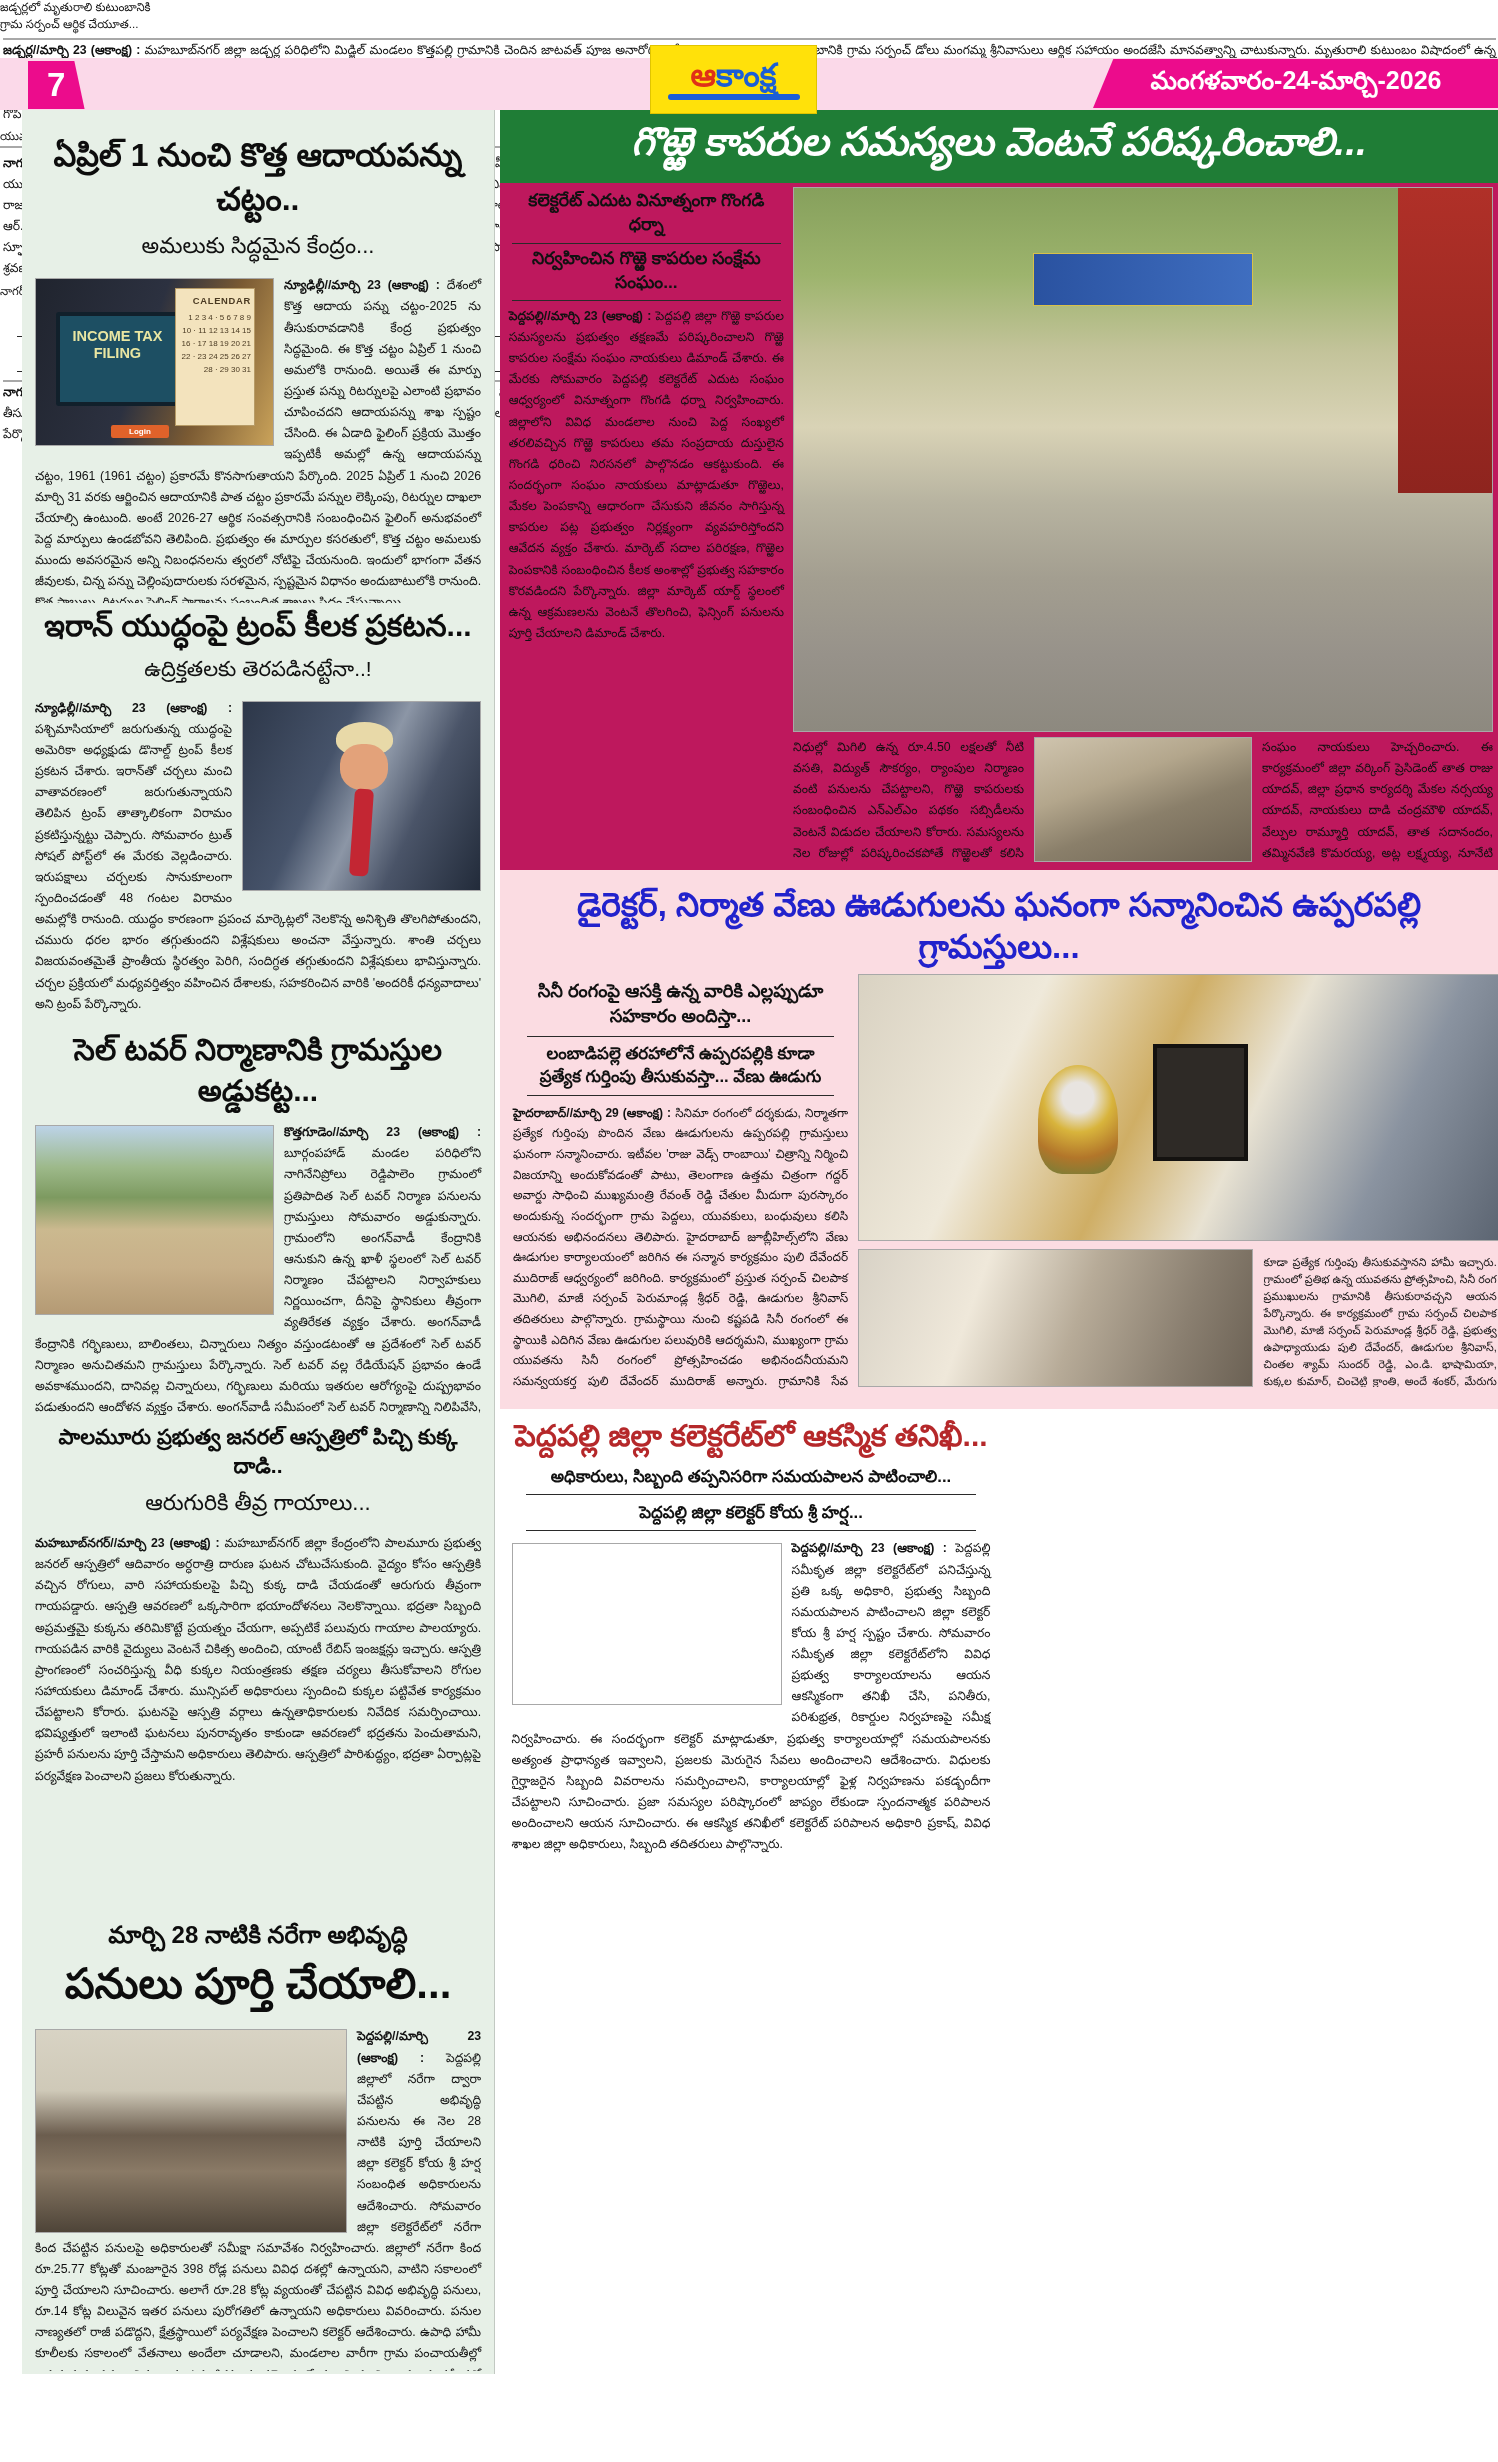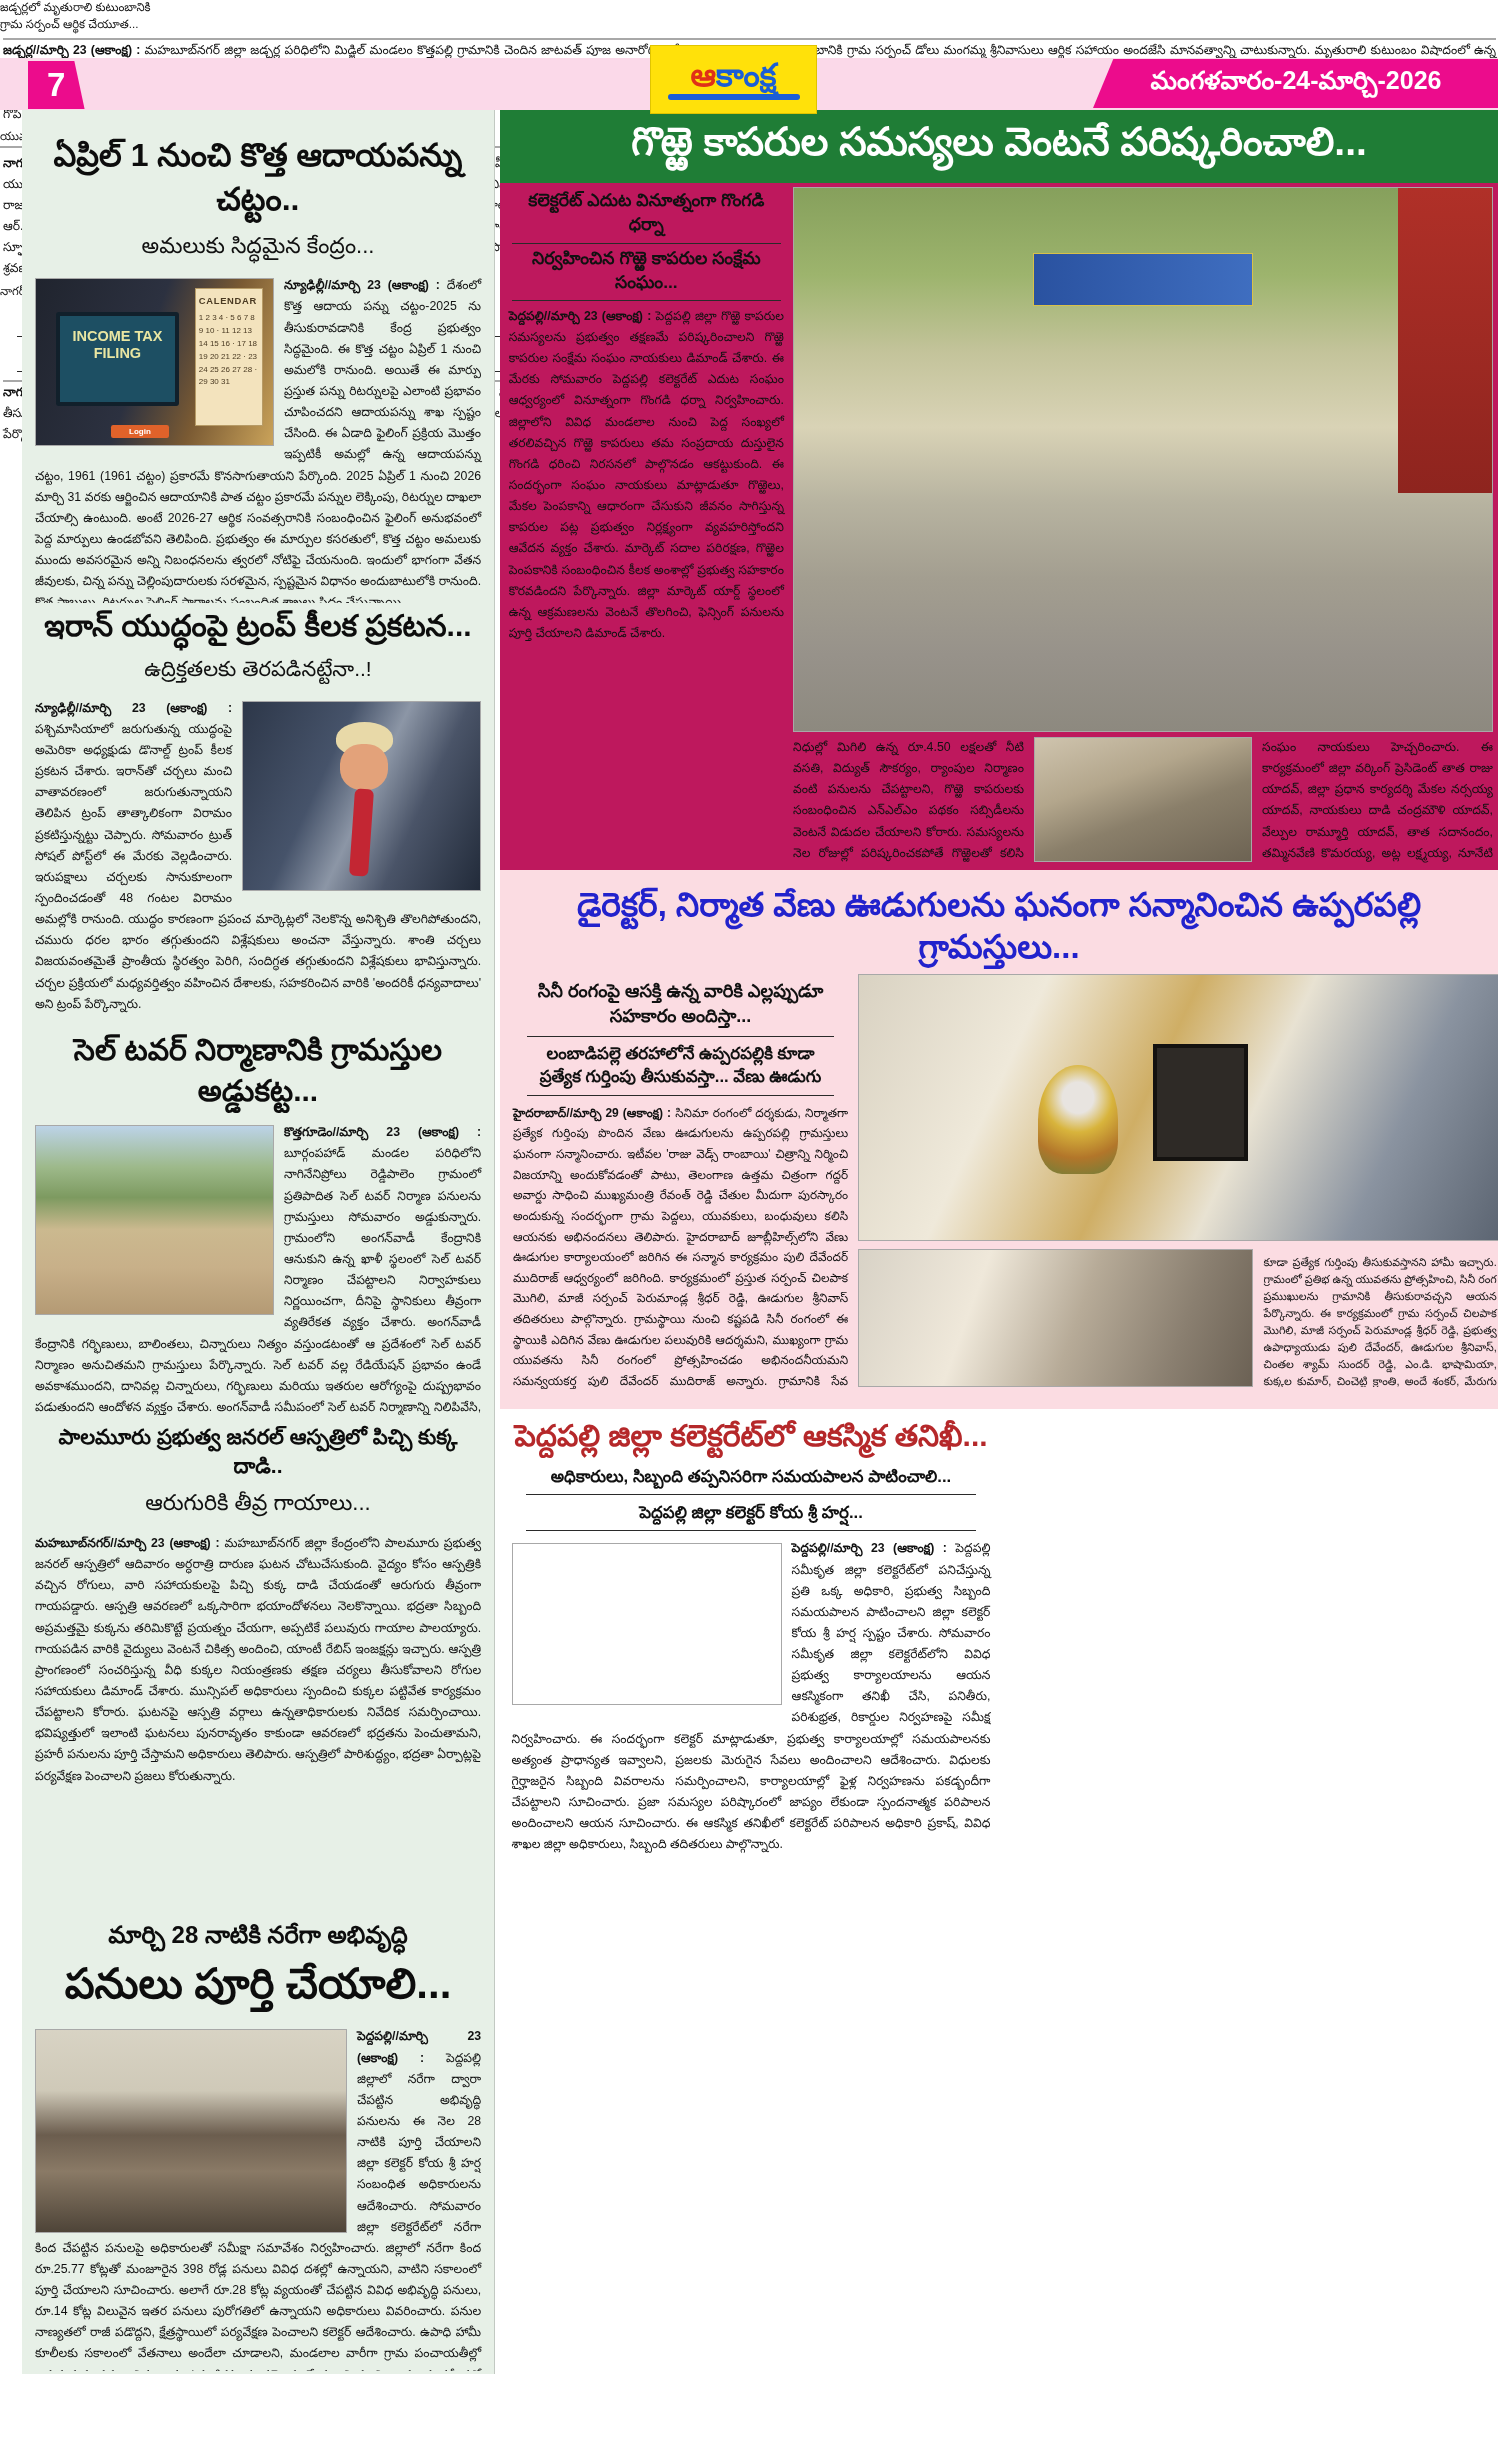--- a/index.html
+++ b/index.html
@@ -30,34 +30,34 @@
 
   
   #leftcol{position:absolute;left:22px;top:110px;width:473px;height:2264px;background:#e7f0e7;
            border-right:1.5px solid #c2c9c2;box-sizing:border-box;padding:20px 10px;}
   .lart{overflow:hidden;}
   .ph-tax{float:left;width:239px;height:168px;margin:2.9px 10px 2.9px 0;background:linear-gradient(110deg,#20242e 0%,#2c3140 45%,#7a5a33 70%,#caa35a 100%);position:relative;}
   .ph-tax .screen{position:absolute;left:20px;top:33px;width:123px;height:94px;background:#1d4f63;border:4.4px solid #11202b;border-radius:2.9px;
                   color:#e9e6a2;font-weight:bold;font-size:14.5px;text-align:center;padding-top:11.6px;box-sizing:border-box;line-height:1.2;}
   .ph-tax .login{position:absolute;left:51px;top:109px;width:58px;height:13px;background:#e0622a;color:#fff;font-size:8px;
                  display:flex;align-items:center;justify-content:center;border-radius:2.2px;}
-  .ph-tax .cal{position:absolute;right:10px;top:8.7px;width:68px;height:138px;background:#f3e3bd;border:0.7px solid #b79b66;
-               color:#4a3push;color:#4a3a22;font-size:8px;text-align:left;padding:4.4px 2.9px;box-sizing:border-box;}
+  .ph-tax .cal{position:absolute;right:18px;top:8.7px;width:80px;height:138px;background:#f3e3bd;border:0.7px solid #b79b66;
+               color:#4a3push;color:#4a3a22;font-size:8px;text-align:right;padding:4.4px 2.9px;box-sizing:border-box;}
   .ph-tax .cal .ct{font-weight:bold;font-size:9.4px;letter-spacing:0.7px;}
   .ph-tax .cal .cn{margin-top:2.9px;line-height:1.6;font-size:8px;}
   .ph-trump{float:right;width:239px;height:190px;margin:2.9px 0 2.9px 10px;background:linear-gradient(115deg,#2d3749 0%,#46536a 35%,#8c96a6 52%,#4a5468 70%,#222b3a 100%);position:relative;}
   .ph-trump .tie{position:absolute;left:109px;top:87px;width:19px;height:87px;background:#c32633;transform:rotate(4deg);border-radius:5.8px;}
   .ph-trump .hair{position:absolute;left:93px;top:20px;width:57px;height:33px;background:#e8d9a8;border-radius:50% 50% 40% 40%;}
   .ph-trump .face{position:absolute;left:97px;top:42px;width:48px;height:46px;background:#e3a27a;border-radius:45%;}
   .ph-street{float:left;width:239px;height:190px;margin:2.9px 10px 2.9px 0;background:linear-gradient(180deg,#bcd3e8 0%,#9db98a 22%,#7d9a60 38%,#cbb98f 55%,#c8b089 75%,#b49a74 100%);}
   .ph-meeting{float:left;width:312px;height:204px;margin:2.9px 10px 2.9px 0;background:linear-gradient(180deg,#d8d3c4 0%,#cfc9b8 30%,#6b5d4e 52%,#8a7a66 70%,#4e4438 100%);}
 
   
   #greenbanner{position:absolute;left:500px;top:110px;width:998px;height:73px;background:#1f7d36;
-               display:flex;align-items:center;justify-content:center;}
+               display:flex;align-items:center;justify-content:center;font-style:italic;}
   #greenbanner .t{color:#ffffff;font-weight:bold;font-size:39px;text-align:center;}
   #gorre{position:absolute;left:500px;top:183px;width:998px;height:687px;background:#be185d;}
   #gorre .gleft{position:absolute;left:5.8px;top:2.9px;width:281px;height:679px;overflow:hidden;}
   #gorre .gphoto{position:absolute;left:293px;top:4.4px;width:700px;height:545px;
                  background:linear-gradient(180deg,#86a05c 0%,#9db46d 16%,#c3c39a 30%,#d9d3b6 44%,#b7b3a0 58%,#a39e90 72%,#97928a 86%,#8d897f 100%);}
   #gorre .gphoto .flagwall{position:absolute;right:0;top:0;width:94px;height:305px;background:linear-gradient(180deg,#b03028,#8e241e);}
   #gorre .gphoto .bannerstrip{position:absolute;left:239px;top:65px;width:218px;height:51px;background:linear-gradient(90deg,#2a52a0,#3f6ec0);border:1.5px solid #d8c14a;}
   #gorre .gbottom{position:absolute;left:293px;top:554px;width:700px;height:129px;display:flex;gap:10px;overflow:hidden;}
   #gorre .gbottom .bcol{flex:1;overflow:hidden;}
   .ph-memo{width:218px;height:125px;background:linear-gradient(160deg,#cfc4ae 0%,#b3a68c 35%,#8a7f6a 60%,#6d6353 100%);}

